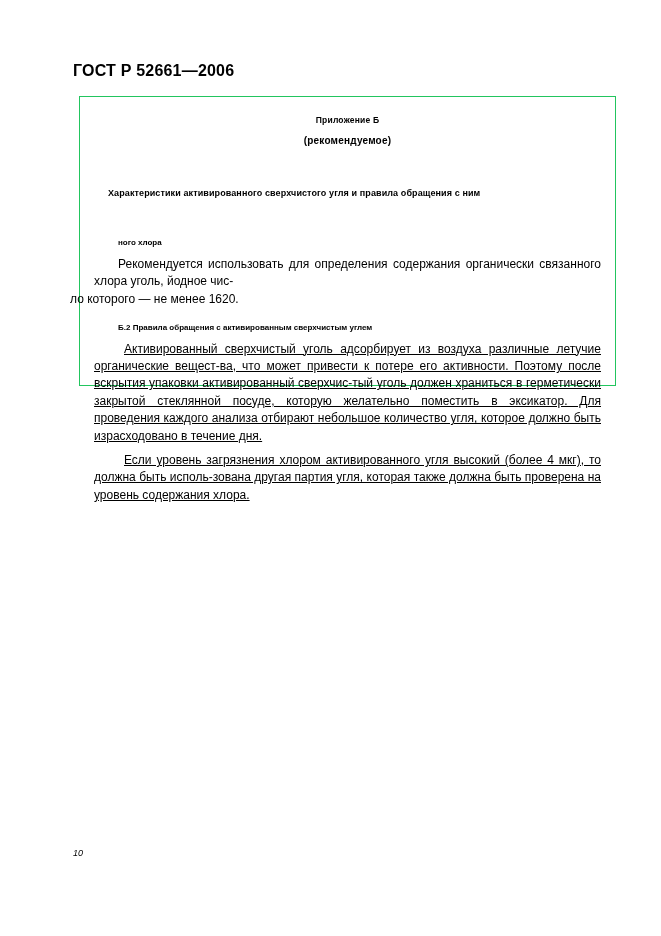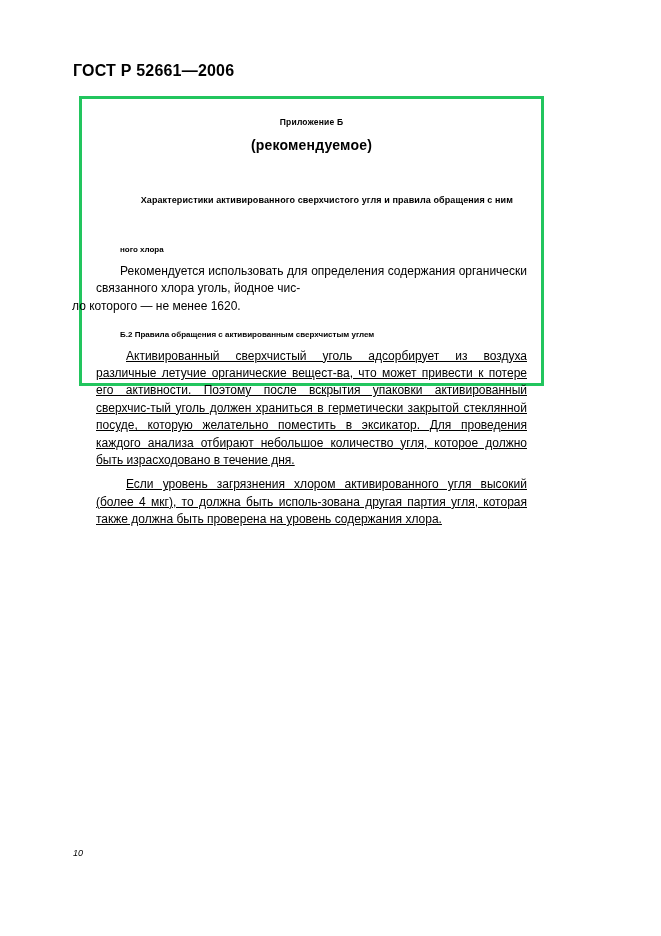--- a/index.html
+++ b/index.html
@@ -26,23 +26,23 @@
     top: 62px;
     font-size: 16px;
     font-weight: bold;
     letter-spacing: 0.2px;
     white-space: nowrap;
   }
   .frame {
     position: absolute;
     left: 79px;
     top: 96px;
-    width: 465px;
+    width: 537px;
     height: 290px;
-    border: 3px solid #22c55e;
+    border: 1px solid #22c55e;
     box-sizing: border-box;
     background: #ffffff;
   }
   .frame-inner {
     position: absolute;
     left: 0;
     top: 0;
     right: 0;
     bottom: 0;
     padding: 14px 14px 10px 14px;
@@ -50,27 +50,27 @@
   }
   .annex-title {
     text-align: center;
     font-size: 8.5px;
     font-weight: bold;
     margin: 4px 0 0 0;
     letter-spacing: 0.2px;
   }
   .annex-sub {
     text-align: center;
-    font-size: 14px;
+    font-size: 10px;
     font-weight: bold;
     margin: 10px 0 0 0;
     letter-spacing: 0.2px;
   }
   .main-title {
-    text-align: right;
+    text-align: left;
     font-size: 9px;
     font-weight: bold;
     margin: 42px 14px 0 14px;
     letter-spacing: 0.1px;
     line-height: 1.3;
   }
   .clause-head {
     font-size: 8px;
     font-weight: bold;
     margin: 26px 0 0 0;

